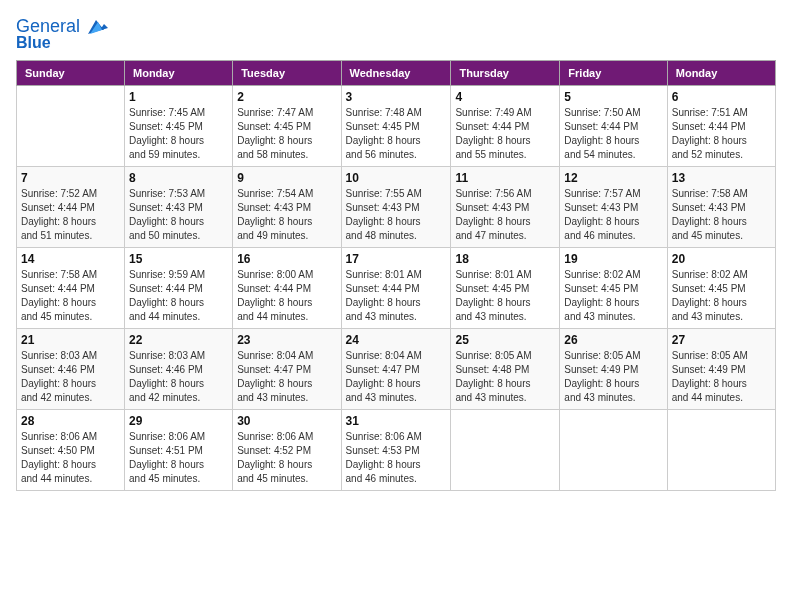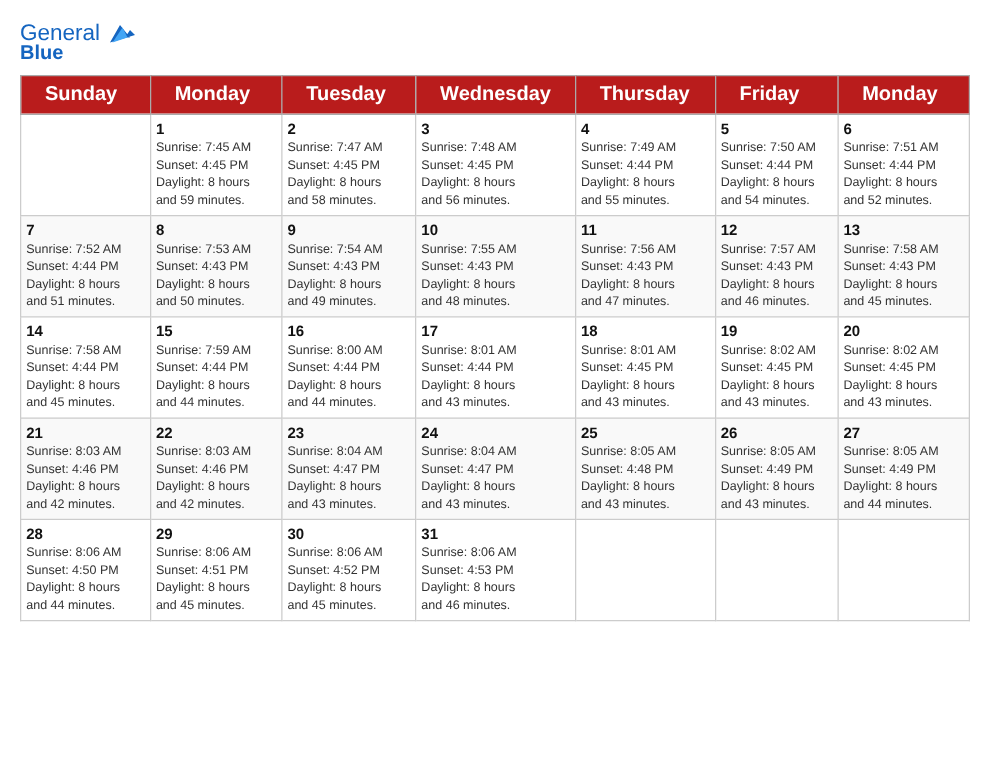--- a/index.html
+++ b/index.html
@@ -37,25 +37,25 @@
     .subtitle {
       font-size: 14px;
       color: #444;
     }
     table {
       width: 100%;
       border-collapse: collapse;
       font-size: 11px;
     }
     thead tr th {
-      background-color: #b91c1c;
+      background-color: #701a75;
       color: #fff;
-      padding: 6px 19px;
+      padding: 6px 8px;
       text-align: left;
-      font-size: 16px;
+      font-size: 11px;
       font-weight: bold;
       border: 1px solid #aaa;
     }
     tbody tr td {
       border: 1px solid #ccc;
       vertical-align: top;
       padding: 4px 4px 4px 4px;
       width: 113px;
       min-height: 80px;
       background: #fff;
@@ -206,21 +206,21 @@
       <tr>
         <td>
           <div class="day-num">14</div>
           <div class="day-info" style="white-space: pre-line;">Sunrise: 7:58 AM
 Sunset: 4:44 PM
 Daylight: 8 hours
 and 45 minutes.</div>
         </td>
         <td>
           <div class="day-num">15</div>
-          <div class="day-info" style="white-space: pre-line;">Sunrise: 7:59 AM
+          <div class="day-info" style="white-space: pre-line;">Sunrise: 9:59 AM
 Sunset: 4:44 PM
 Daylight: 8 hours
 and 44 minutes.</div>
         </td>
         <td>
           <div class="day-num">16</div>
           <div class="day-info" style="white-space: pre-line;">Sunrise: 8:00 AM
 Sunset: 4:44 PM
 Daylight: 8 hours
 and 44 minutes.</div>

